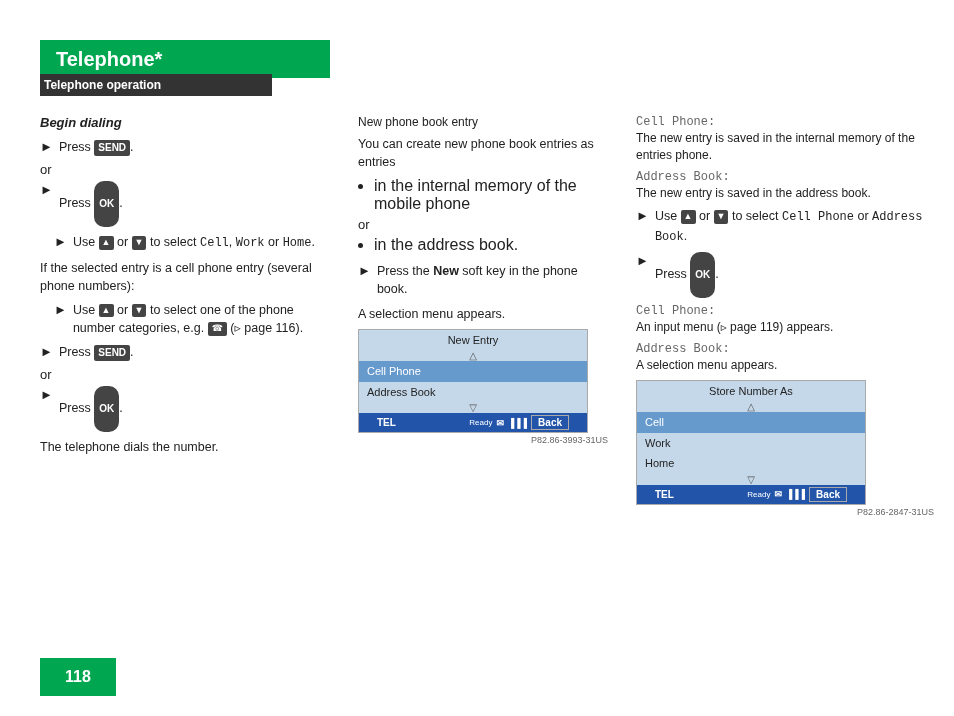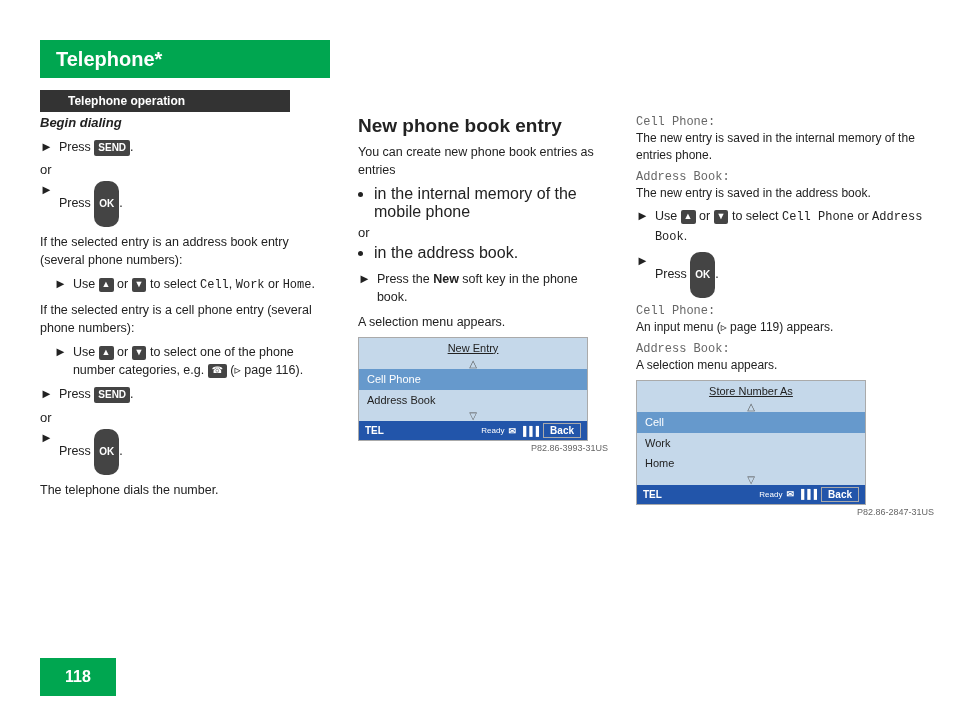--- a/index.html
+++ b/index.html
@@ -26,28 +26,28 @@
       align-items: center;
       padding-left: 16px;
     }
     .header-green-text {
       color: #fff;
       font-weight: bold;
       font-size: 20px;
     }
     .subheader-bar {
       position: absolute;
-      top: 90px;
+      top: 74px;
       left: 40px;
-      width: 250px;
+      width: 232px;
       height: 22px;
       background: #333;
       display: flex;
       align-items: center;
-      padding-left: 28px;
+      padding-left: 4px;
     }
     .subheader-text {
       color: #fff;
       font-size: 12px;
       font-weight: bold;
     }
 
     
     .content {
       position: absolute;
@@ -79,22 +79,22 @@
     }
 
     .section-title {
       font-weight: bold;
       font-style: italic;
       font-size: 13px;
       margin-bottom: 8px;
     }
 
     .section-title-bold {
-      font-weight: bold;
-      font-size: 19px;
+      font-weight: normal;
+      font-size: 12px;
       margin-bottom: 6px;
     }
 
     .bullet-item {
       display: flex;
       align-items: flex-start;
       margin-bottom: 6px;
     }
 
     .arrow {
@@ -198,42 +198,41 @@
     .phone-row-highlight {
       background: #6699cc;
       color: #fff;
       padding: 2px 8px;
       font-size: 11px;
       line-height: 1.5;
     }
 
     .phone-row-center {
       text-align: center;
-      text-decoration: underline;
     }
 
     .phone-arrow-up {
       text-align: center;
       font-size: 10px;
       color: #555;
     }
 
     .phone-arrow-down {
       text-align: center;
       font-size: 10px;
       color: #555;
     }
 
     .phone-footer {
       background: #2255aa;
       color: #fff;
       display: flex;
       justify-content: space-between;
       align-items: center;
-      padding: 2px 6px;
+      padding: 2px 18px;
       font-size: 10px;
       font-weight: bold;
     }
 
     .phone-footer-right {
       display: flex;
       align-items: center;
       gap: 4px;
       font-size: 9px;
     }
@@ -327,23 +326,20 @@
 
     <div class="or-text">or</div>
 
     <div class="bullet-item">
       <span class="arrow">►</span>
       <span class="text-body">
         <span>Press </span><span class="btn-ok">OK</span><span>.</span>
       </span>
     </div>
 
-    <div class="text-body" style="margin-bottom:6px;">
-      If the selected entry is an address book entry (several phone numbers):
-    </div>
 
     <div class="bullet-item indent">
       <span class="arrow">►</span>
       <span class="text-body">
         Use <span class="btn-nav">▲</span> or <span class="btn-nav">▼</span> to select <span class="monospace">Cell</span>, <span class="monospace">Work</span> or <span class="monospace">Home</span>.
       </span>
     </div>
 
     <div class="text-body" style="margin-bottom:6px;">
       If the selected entry is a cell phone entry (several phone numbers):

